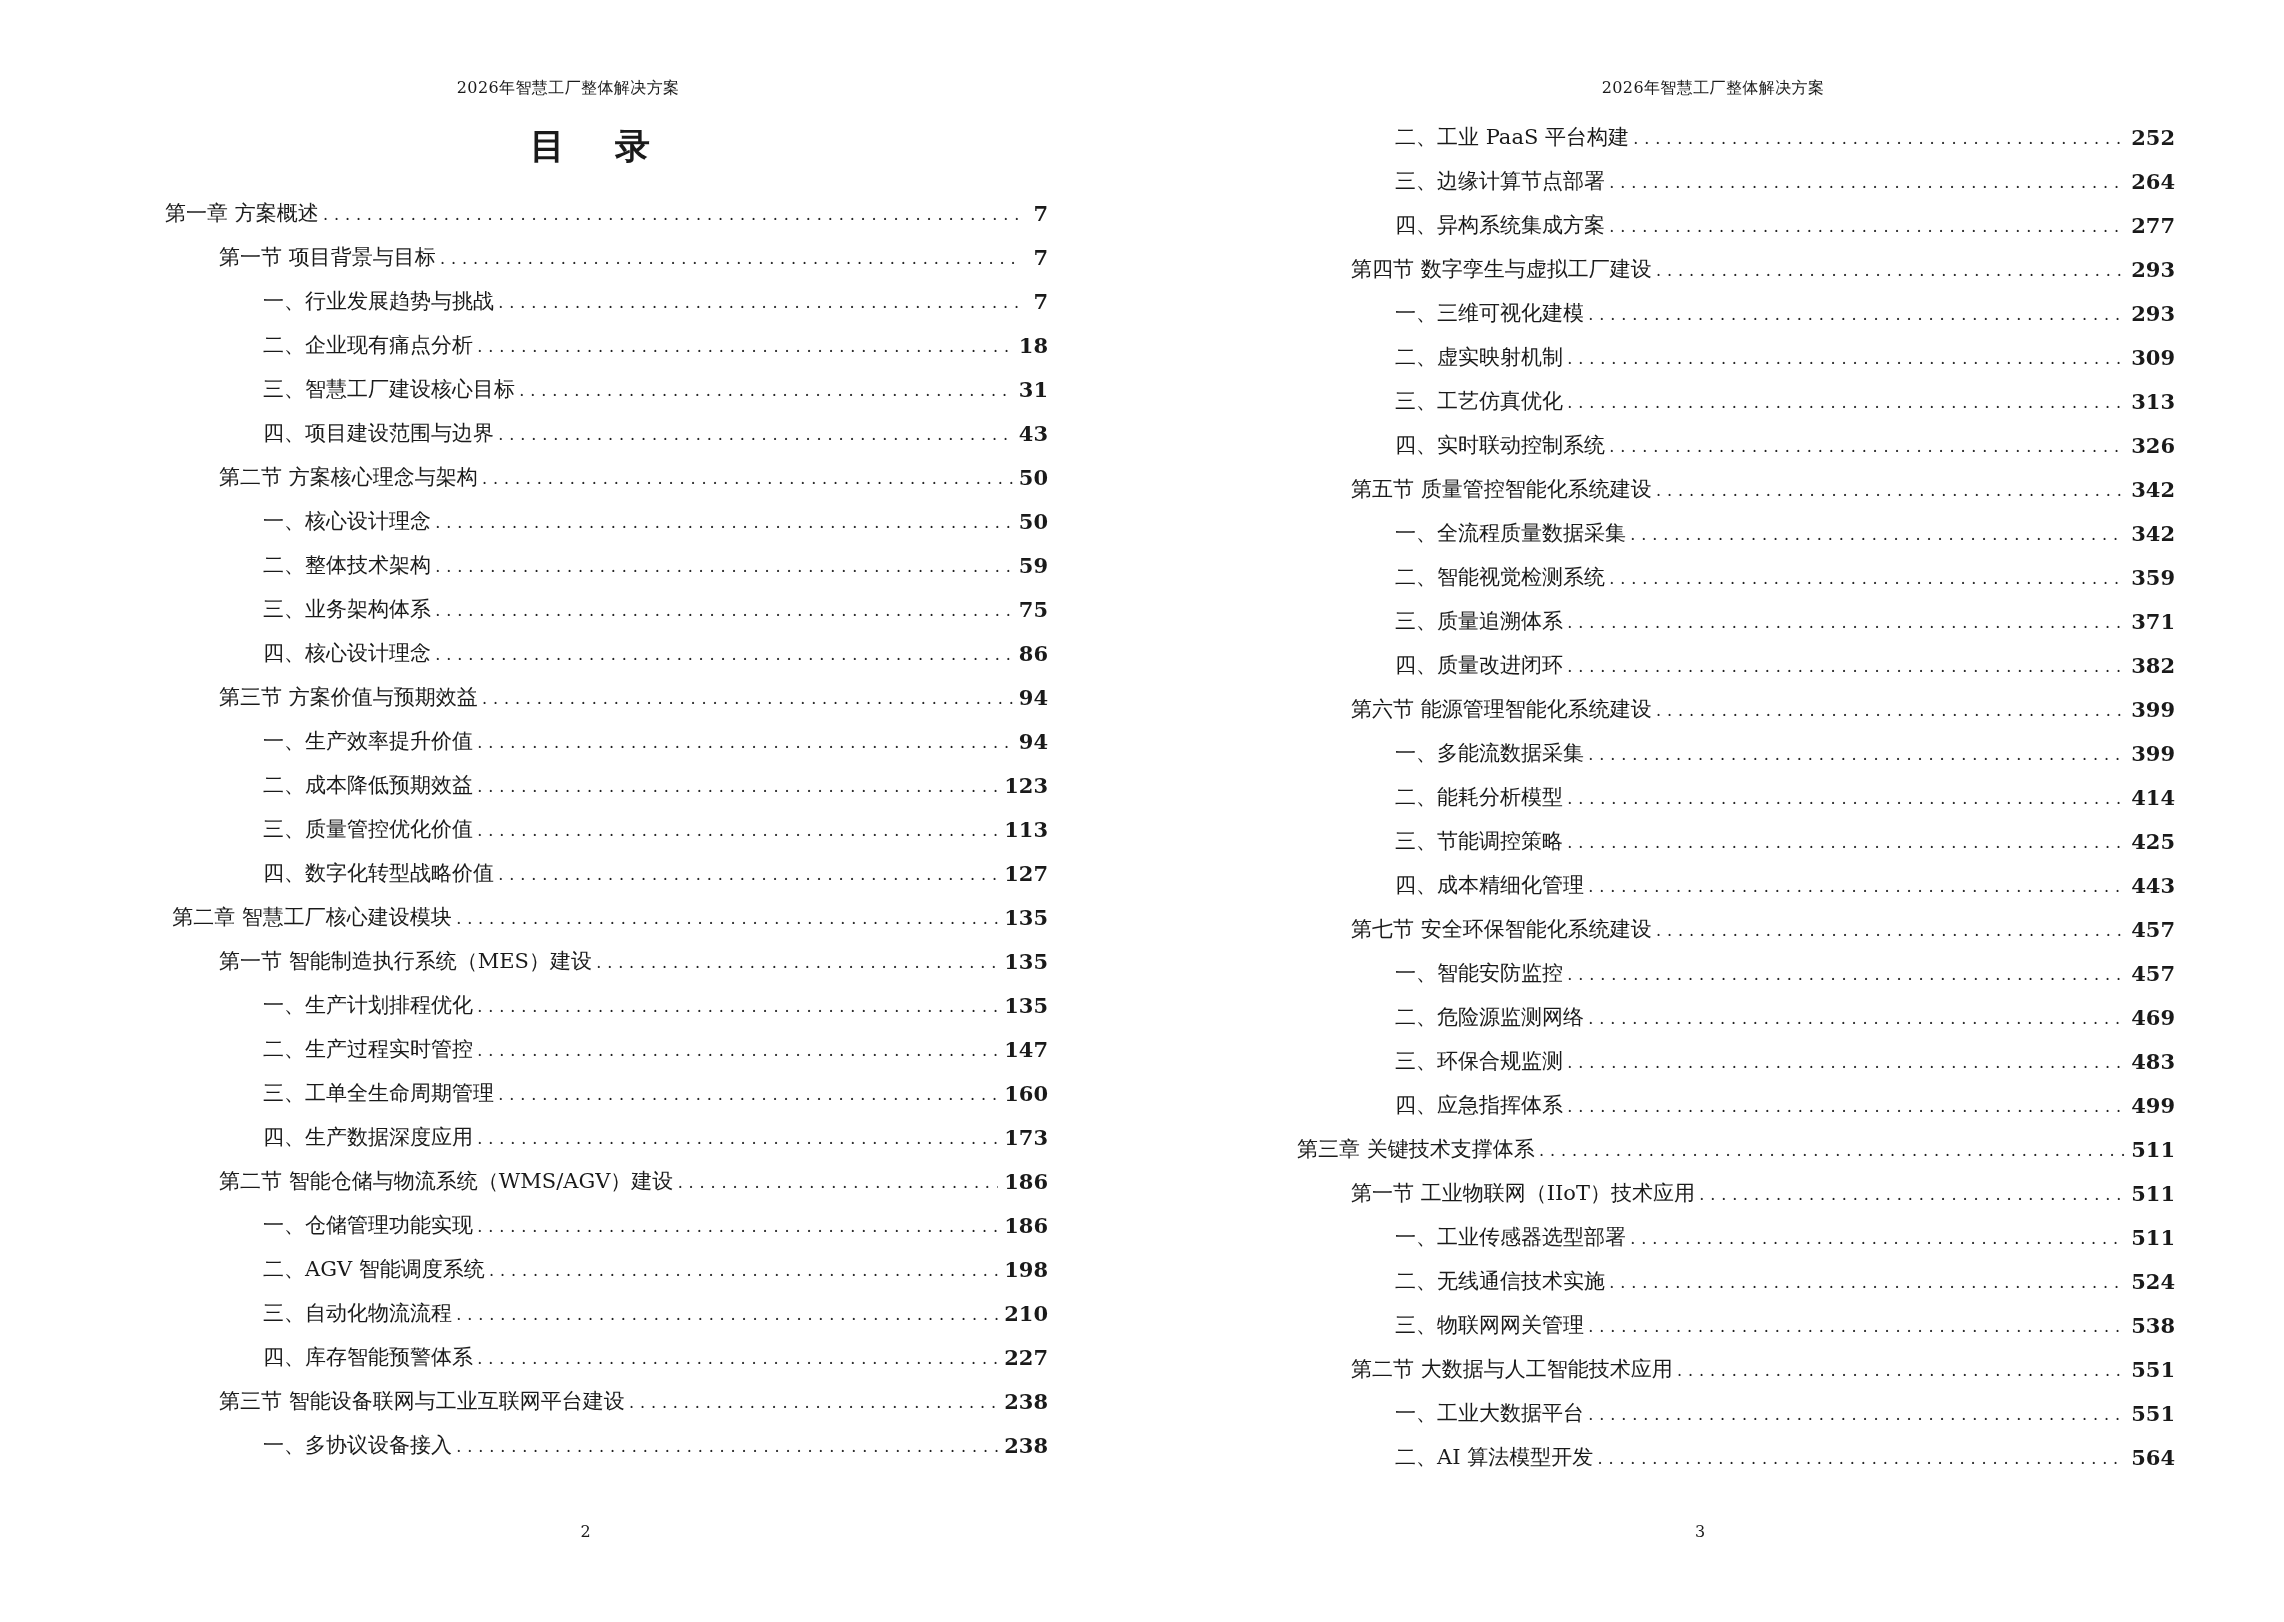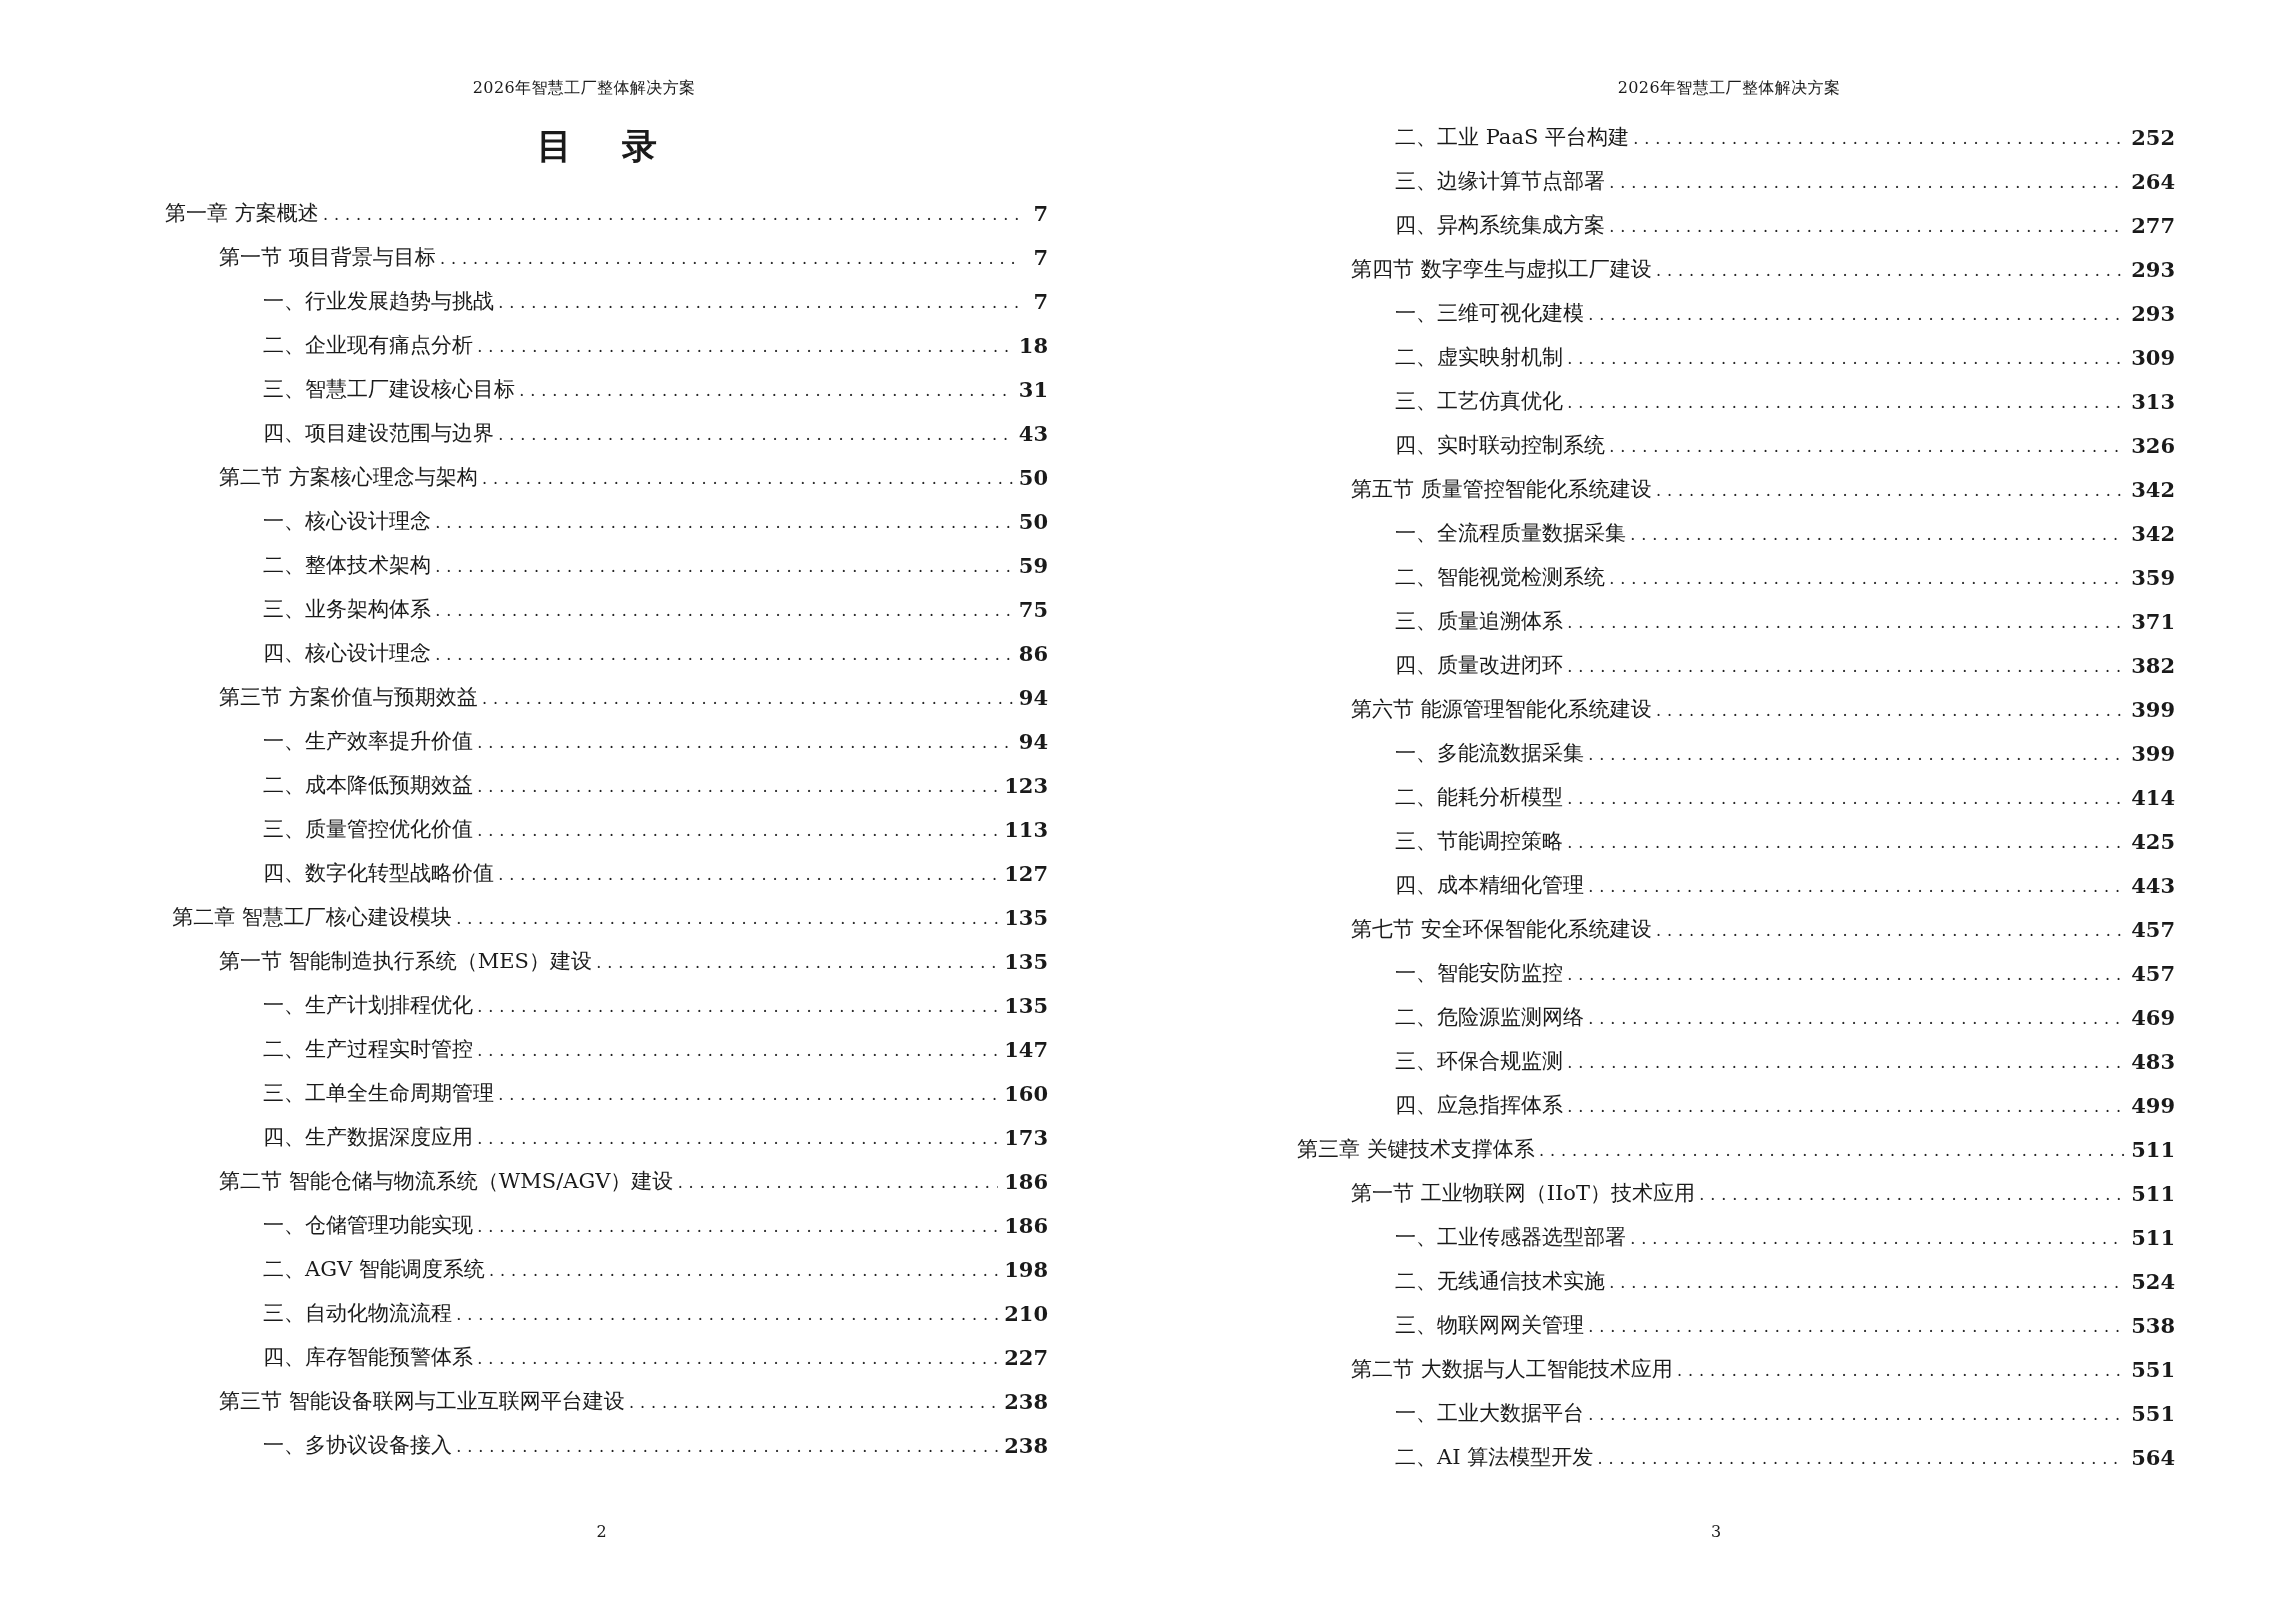--- a/index.html
+++ b/index.html
@@ -1,27 +1,27 @@
 <!DOCTYPE html>
 <html style="font-size:11.6px"><head>
 <meta charset="utf-8">
 <style>
   html, body { margin: 0; padding: 0; background: #ffffff; }
   body { width: 2284px; height: 1623px; position: relative; overflow: hidden;
          font-family: "DejaVu Serif", "Liberation Serif", serif; color: #1a1a1a; }
-  .page { position: absolute; top: 0; height: 1142px; padding-left: 32px; }
+  .page { position: absolute; top: 0; height: 1142px; }
   .page.left { left: 0; width: 1142px; }
   .page.right { left: 1142px; width: 1142px; }
   .running-header { position: absolute; top: 78px; left: 0; width: 100%; text-align: center;
          font-size: 16px; letter-spacing: 0.4px; }
   .page.left .running-header { left: -2.9px; }
   .page.right .running-header { left: 0px; }
   .toc-title { position: absolute; top: 123px; width: 100%; text-align: center;
          font-size: 35px; font-weight: bold; letter-spacing: 19px; text-indent: 19px; }
-  .page.left .toc-title { left: 10px; }
+  .page.left .toc-title { left: 19px; }
   .toc-list { position: absolute; margin: 0; padding: 0; list-style: none; }
   .page.left .toc-list { top: 191px; left: 165px; width: 883px; }
   .page.right .toc-list { top: 115px; left: 155px; width: 878px; }
   .toc-entry { position: relative; height: 44px; display: flex; align-items: center;
          font-size: 21px; white-space: nowrap; }
   .toc-entry.level-chapter { padding-left: 0; }
   .toc-entry.level-section { padding-left: 54px; }
   .toc-entry.level-item { padding-left: 98px; }
   .page.left .toc-entry.level-chapter.ch2 { padding-left: 7.2px; }
   .toc-text { flex: 0 0 auto; padding-right: 4.3px; }

